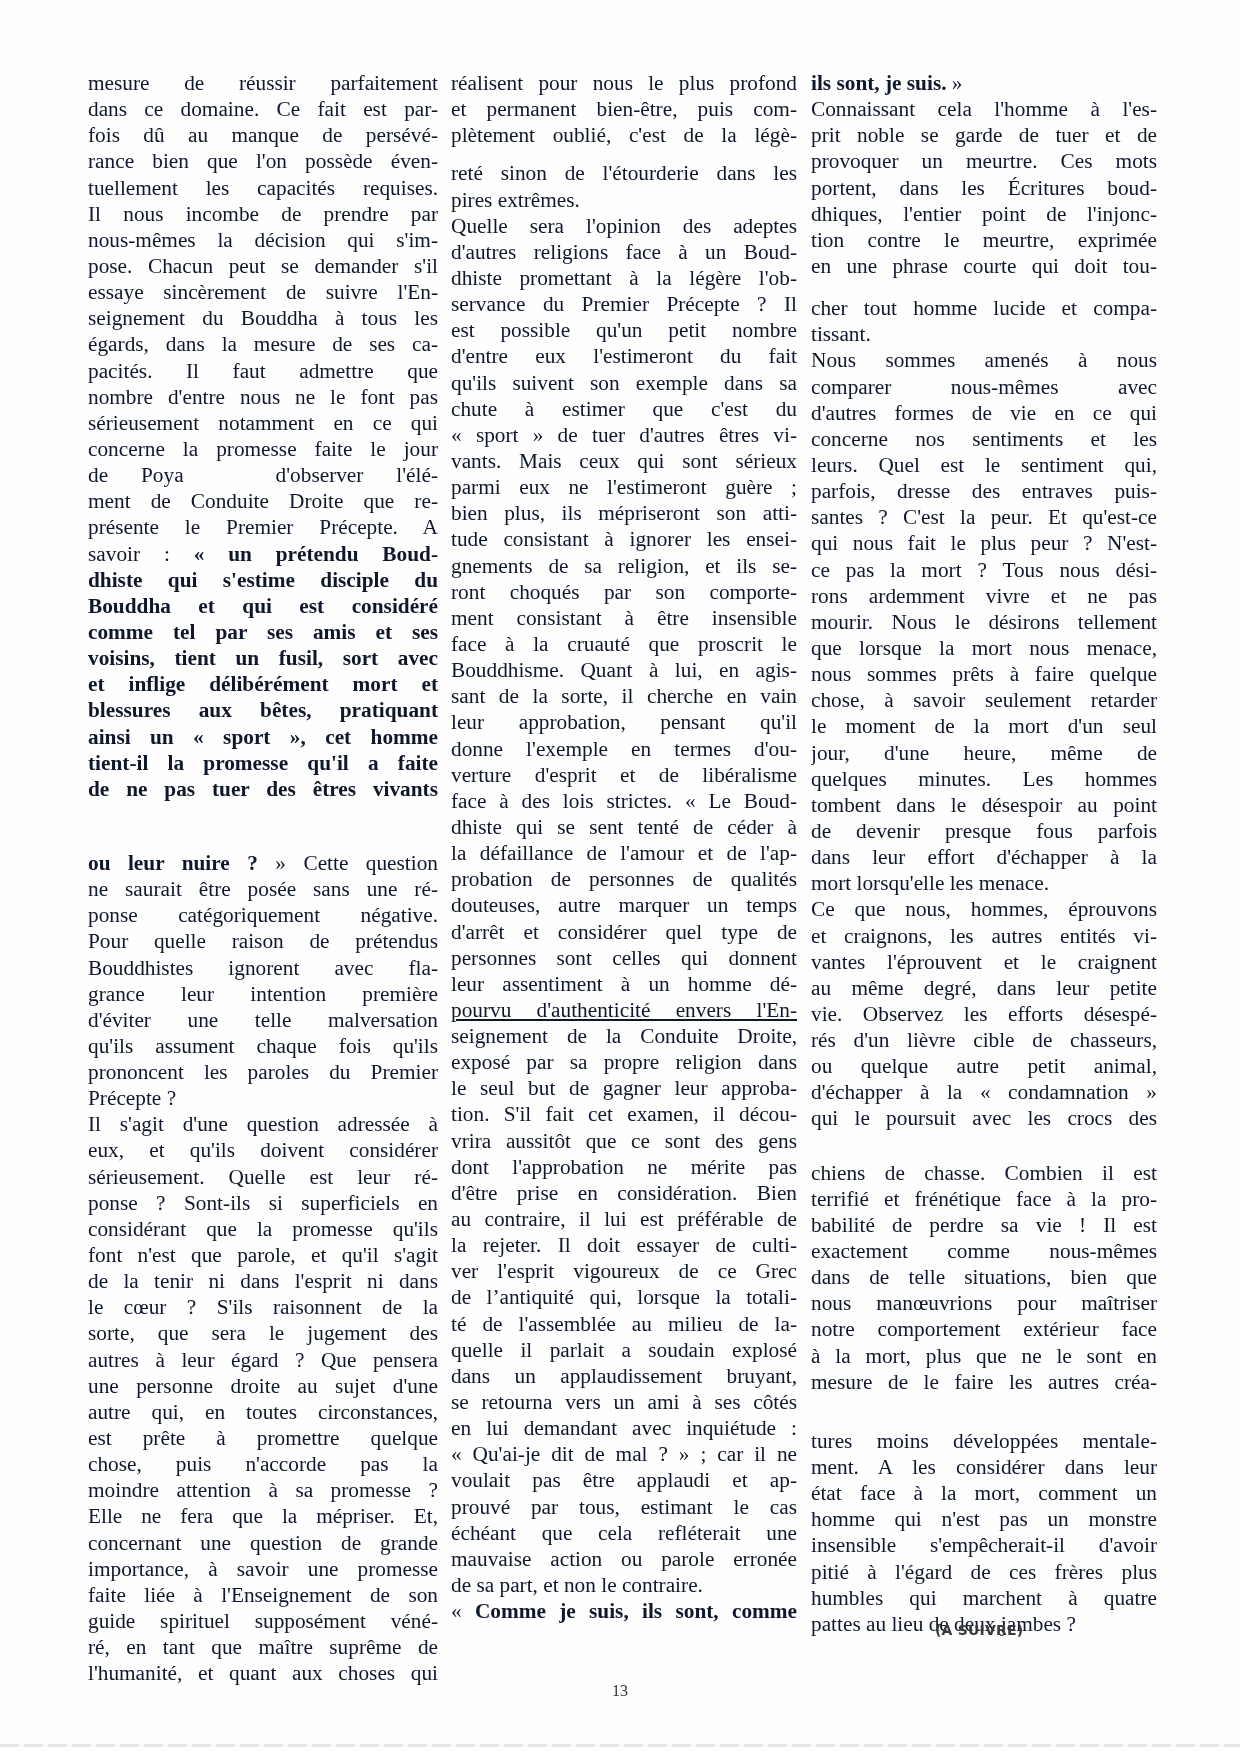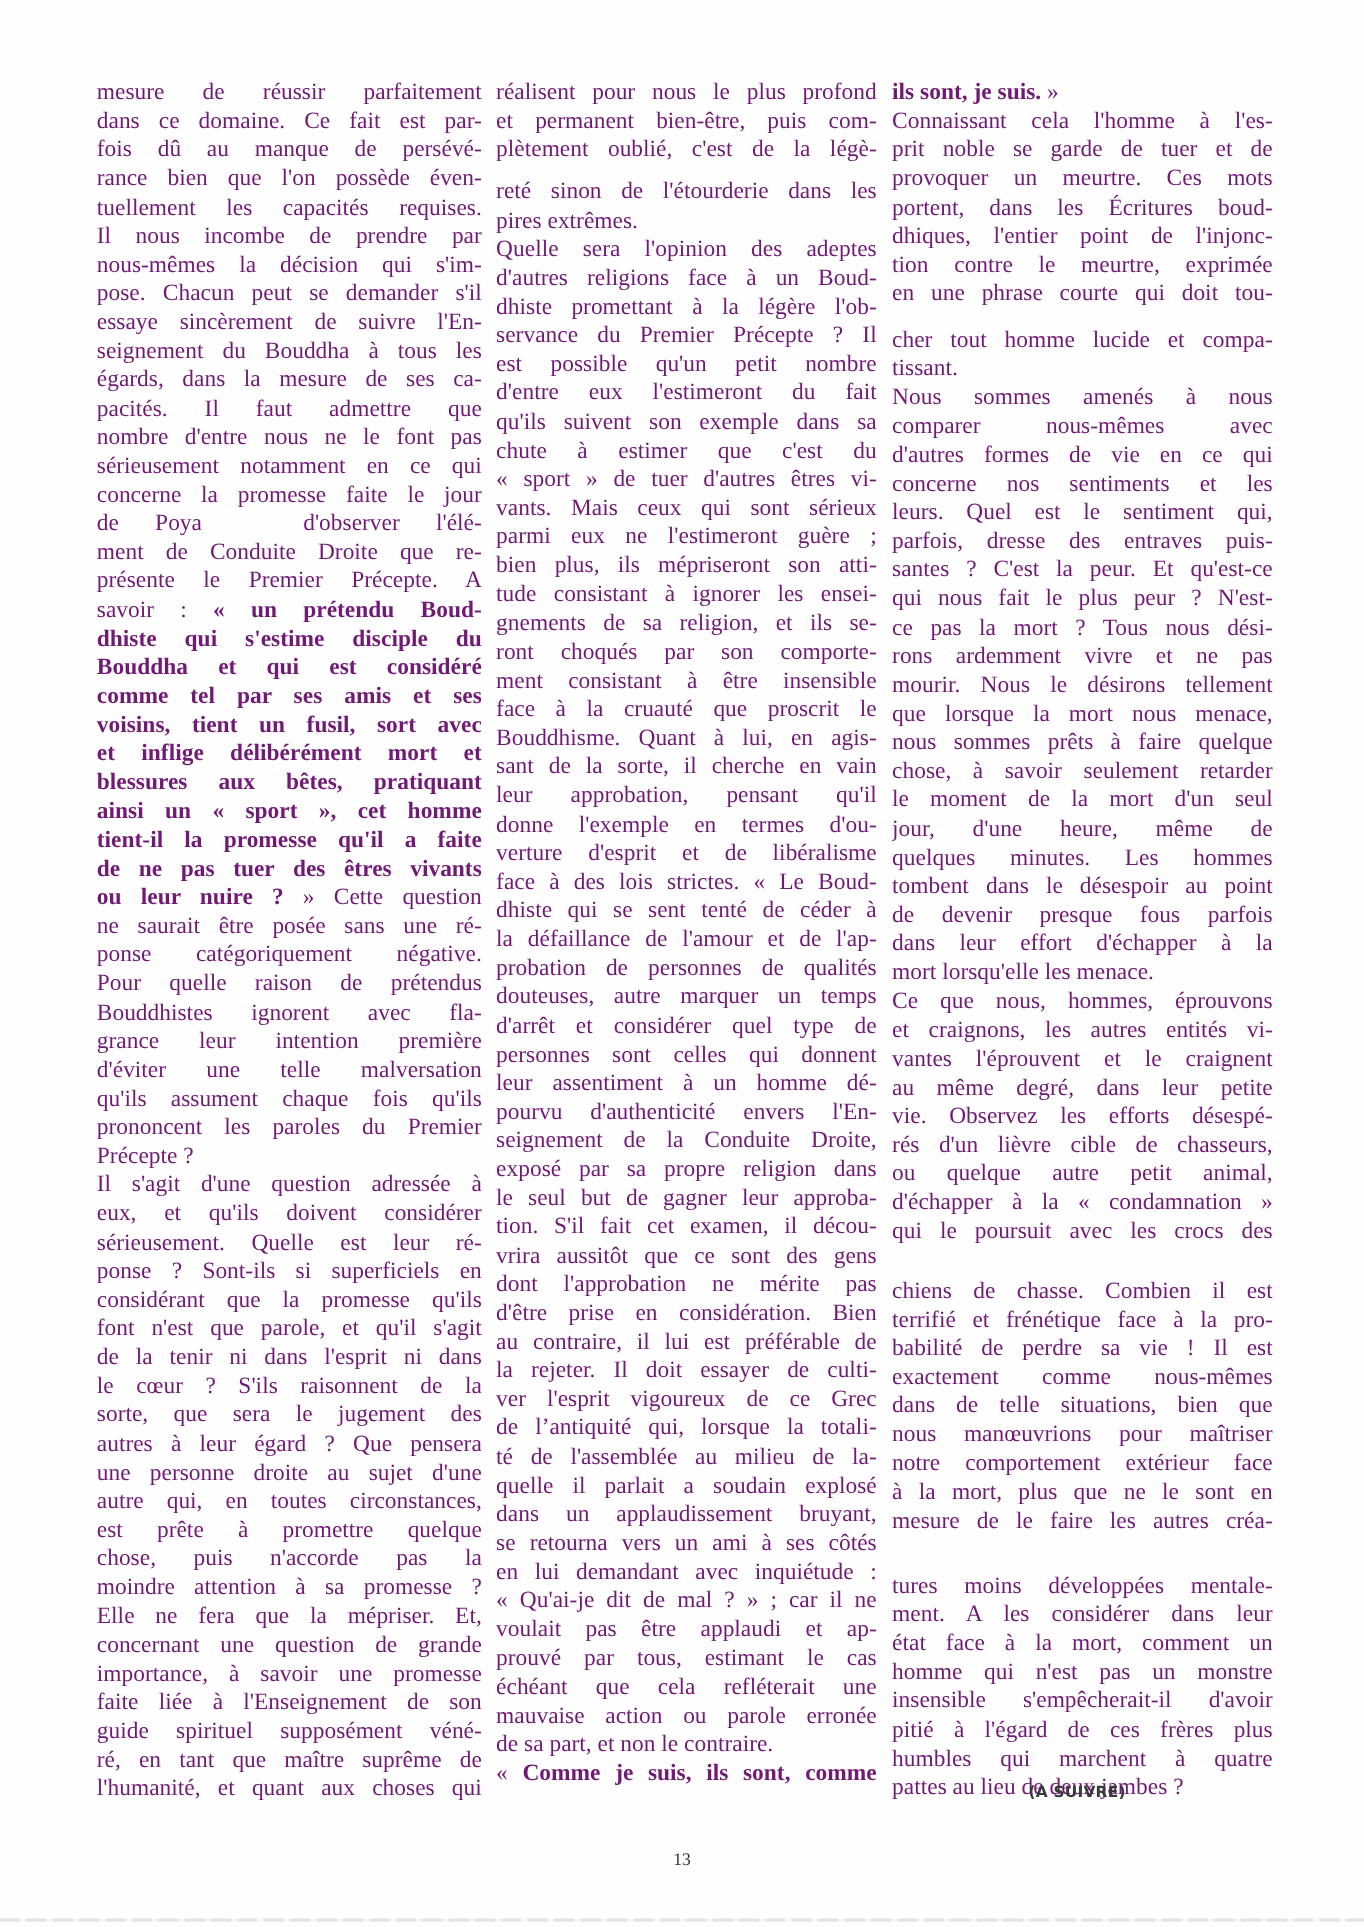--- a/index.html
+++ b/index.html
@@ -1,21 +1,21 @@
 <!DOCTYPE html>
 <html><head>
 <meta charset="utf-8">
 <style>
   html, body { margin: 0; padding: 0; background: #ffffff; }
   body { width: 1240px; height: 1752px; position: relative; overflow: hidden; }
   .page { position: absolute; left: 0; top: 0; width: 1240px; height: 1752px; background: #fefefe; }
   .col {
     position: absolute; top: 70px;
     font-family: "Liberation Serif", "DejaVu Serif", serif;
-    font-size: 21.3px; line-height: 26.15px; color: #701a75;
+    font-size: 21.3px; line-height: 26.15px; color: #0f172a;
     text-align: justify; text-align-last: auto;
     hyphens: manual;
   }
   .col1 { left: 88px; width: 350px; }
   .col2 { left: 451px; width: 346px; }
   .col3 { left: 811px; width: 346px; }
   .line { display: block; text-align: justify; text-align-last: justify; white-space: nowrap; height: 26.15px; }
   .line.last { text-align-last: left; }
   .b { font-weight: bold; }
   .gap { display: inline-block; width: 92px; }
@@ -59,21 +59,21 @@
       <span class="line" style="white-space: normal; overflow: hidden;"><span>savoir : </span><span class="b">« un prétendu Boud-</span></span>
       <span class="line" style="white-space: normal; overflow: hidden;"><span class="b">dhiste qui s'estime disciple du</span></span>
       <span class="line" style="white-space: normal; overflow: hidden;"><span class="b">Bouddha et qui est considéré</span></span>
       <span class="line" style="white-space: normal; overflow: hidden;"><span class="b">comme tel par ses amis et ses</span></span>
       <span class="line" style="white-space: normal; overflow: hidden;"><span class="b">voisins, tient un fusil, sort avec</span></span>
       <span class="line" style="white-space: normal; overflow: hidden;"><span class="b">et inflige délibérément mort et</span></span>
       <span class="line" style="white-space: normal; overflow: hidden;"><span class="b">blessures aux bêtes, pratiquant</span></span>
       <span class="line" style="white-space: normal; overflow: hidden;"><span class="b">ainsi un « sport », cet homme</span></span>
       <span class="line" style="white-space: normal; overflow: hidden;"><span class="b">tient-il la promesse qu'il a faite</span></span>
       <span class="line" style="white-space: normal; overflow: hidden;"><span class="b">de ne pas tuer des êtres vivants</span></span>
-      <span class="line" style="white-space: normal; overflow: hidden;"><span class="b">ou leur nuire ?</span><span> » Cette question</span></span>
+      <span class="line" style="white-space: normal; overflow: hidden; margin-top: 48px;"><span class="b">ou leur nuire ?</span><span> » Cette question</span></span>
       <span class="line" style="white-space: normal; overflow: hidden;"><span>ne saurait être posée sans une ré-</span></span>
       <span class="line" style="white-space: normal; overflow: hidden;"><span>ponse catégoriquement négative.</span></span>
       <span class="line" style="white-space: normal; overflow: hidden;"><span>Pour quelle raison de prétendus</span></span>
       <span class="line" style="white-space: normal; overflow: hidden;"><span>Bouddhistes ignorent avec fla-</span></span>
       <span class="line" style="white-space: normal; overflow: hidden;"><span>grance leur intention première</span></span>
       <span class="line" style="white-space: normal; overflow: hidden;"><span>d'éviter une telle malversation</span></span>
       <span class="line" style="white-space: normal; overflow: hidden;"><span>qu'ils assument chaque fois qu'ils</span></span>
       <span class="line" style="white-space: normal; overflow: hidden;"><span>prononcent les paroles du Premier</span></span>
       <span class="line last"><span>Précepte ?</span></span>
       <span class="line" style="white-space: normal; overflow: hidden;"><span>Il s'agit d'une question adressée à</span></span>
@@ -128,21 +128,21 @@
       <span class="line" style="white-space: normal; overflow: hidden;"><span>donne l'exemple en termes d'ou-</span></span>
       <span class="line" style="white-space: normal; overflow: hidden;"><span>verture d'esprit et de libéralisme</span></span>
       <span class="line" style="white-space: normal; overflow: hidden;"><span>face à des lois strictes. « Le Boud-</span></span>
       <span class="line" style="white-space: normal; overflow: hidden;"><span>dhiste qui se sent tenté de céder à</span></span>
       <span class="line" style="white-space: normal; overflow: hidden;"><span>la défaillance de l'amour et de l'ap-</span></span>
       <span class="line" style="white-space: normal; overflow: hidden;"><span>probation de personnes de qualités</span></span>
       <span class="line" style="white-space: normal; overflow: hidden;"><span>douteuses, autre marquer un temps</span></span>
       <span class="line" style="white-space: normal; overflow: hidden;"><span>d'arrêt et considérer quel type de</span></span>
       <span class="line" style="white-space: normal; overflow: hidden;"><span>personnes sont celles qui donnent</span></span>
       <span class="line" style="white-space: normal; overflow: hidden;"><span>leur assentiment à un homme dé-</span></span>
-      <span class="line" style="white-space: normal; overflow: hidden;"><span>pourvu d'authenticité envers l'En-</span></span>
+      <span class="line" style="white-space: normal; overflow: hidden; text-decoration: underline;"><span>pourvu d'authenticité envers l'En-</span></span>
       <span class="line" style="white-space: normal; overflow: hidden;"><span>seignement de la Conduite Droite,</span></span>
       <span class="line" style="white-space: normal; overflow: hidden;"><span>exposé par sa propre religion dans</span></span>
       <span class="line" style="white-space: normal; overflow: hidden;"><span>le seul but de gagner leur approba-</span></span>
       <span class="line" style="white-space: normal; overflow: hidden;"><span>tion. S'il fait cet examen, il décou-</span></span>
       <span class="line" style="white-space: normal; overflow: hidden;"><span>vrira aussitôt que ce sont des gens</span></span>
       <span class="line" style="white-space: normal; overflow: hidden;"><span>dont l'approbation ne mérite pas</span></span>
       <span class="line" style="white-space: normal; overflow: hidden;"><span>d'être prise en considération. Bien</span></span>
       <span class="line" style="white-space: normal; overflow: hidden;"><span>au contraire, il lui est préférable de</span></span>
       <span class="line" style="white-space: normal; overflow: hidden;"><span>la rejeter. Il doit essayer de culti-</span></span>
       <span class="line" style="white-space: normal; overflow: hidden;"><span>ver l'esprit vigoureux de ce Grec</span></span>

